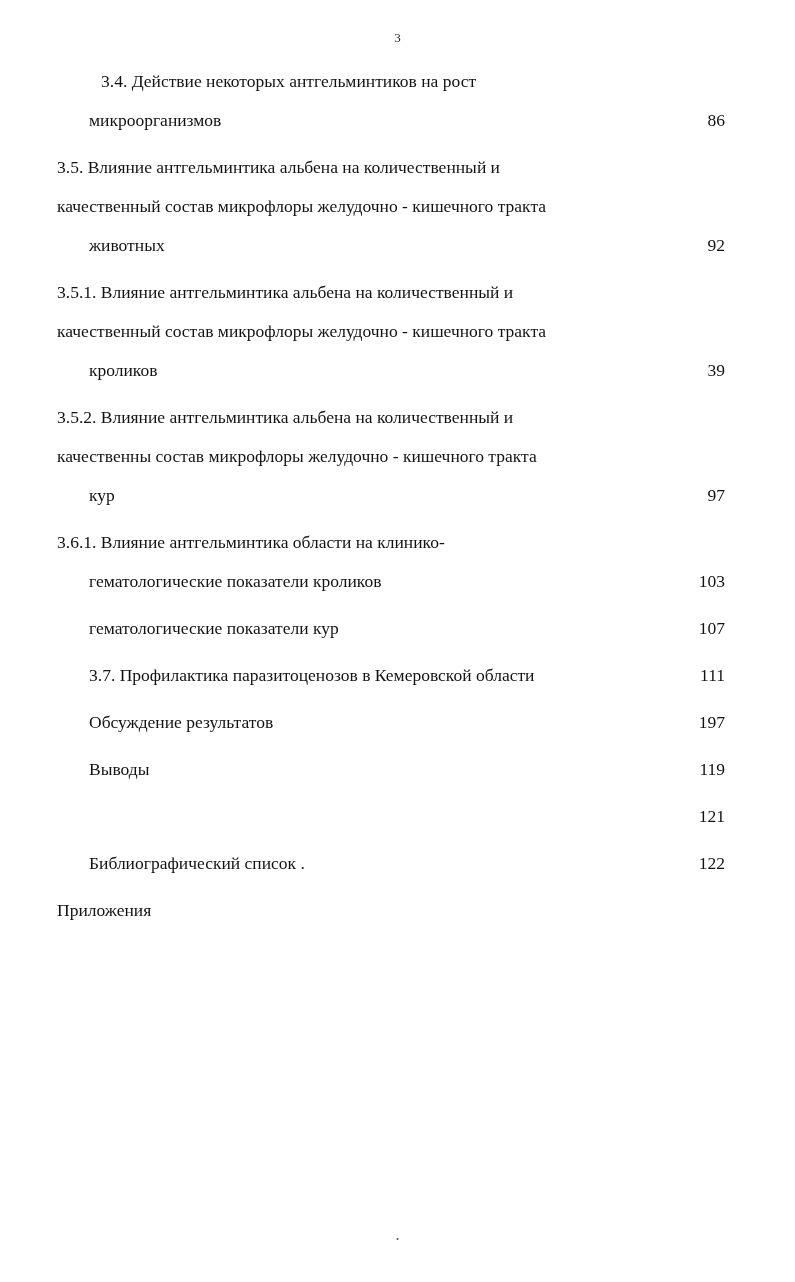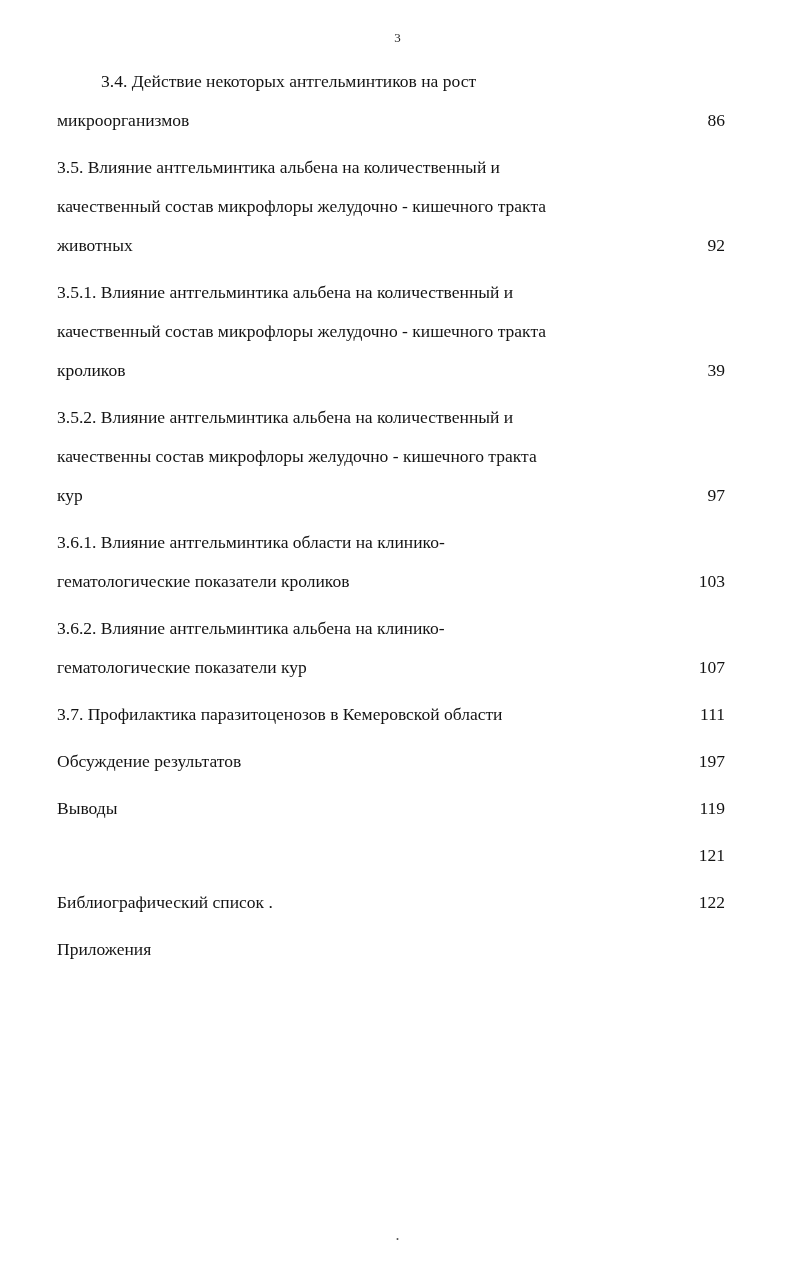--- a/index.html
+++ b/index.html
@@ -41,20 +41,21 @@
     position: relative;
     font-size: 17.5px;
     line-height: 39px;
     margin-bottom: 8px;
     text-align: justify;
     text-justify: inter-word;
     color: #131313;
   }
   .entry .txt {
     display: inline;
+    margin-left: 32px;
   }
   .entry .num {
     float: right;
     margin-left: 14px;
     text-align: right;
     font-size: 17.5px;
   }
   .entry .num.tight {
     margin-left: 6px;
   }
@@ -132,21 +133,20 @@
 
     <div class="entry clearfix">
       <div class="justify-all">3.6.1.     Влияние      антгельминтика      области      на      клинико-</div>
       <div class="clearfix no-justify">
         <span class="num">103</span>
         <span class="txt">гематологические показатели кроликов</span>
       </div>
     </div>
 
     <div class="entry clearfix">
-      <div class="justify-all">3.6.2.     Влияние      антгельминтика      альбена      на      клинико-</div>
       <div class="clearfix no-justify">
         <span class="num">107</span>
         <span class="txt">гематологические показатели кур</span>
       </div>
     </div>
 
     <div class="entry clearfix">
       <div class="clearfix no-justify">
         <span class="num tight">111</span>
         <span class="txt">3.7. Профилактика паразитоценозов в Кемеровской области</span>

